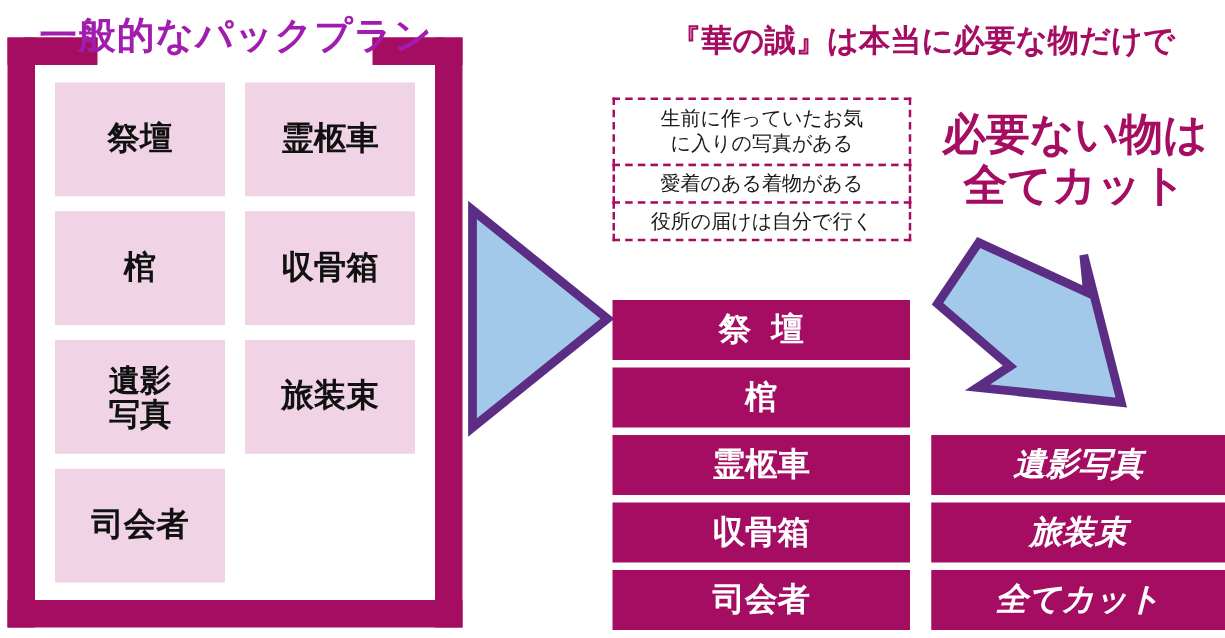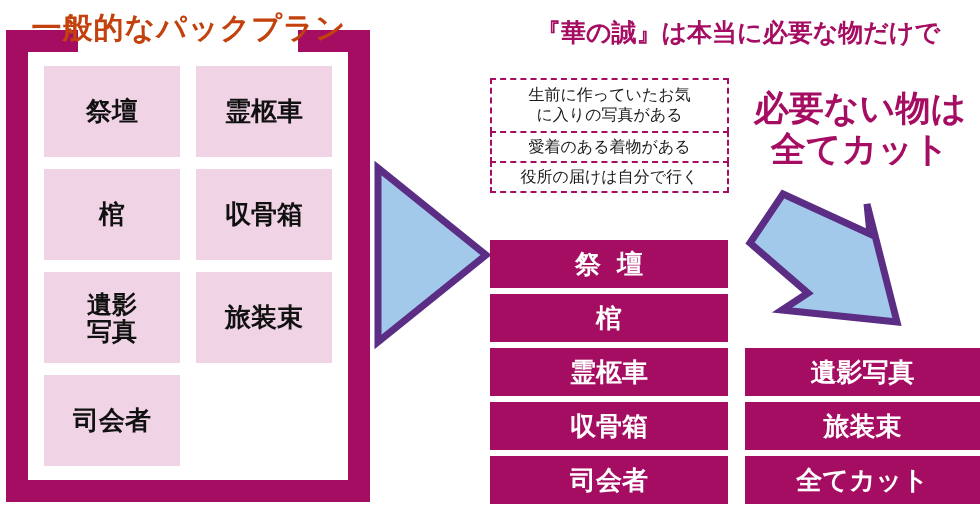--- a/index.html
+++ b/index.html
@@ -21,21 +21,21 @@
   #frame-right{left:342px;top:16px;width:22px;height:472px;}
   #frame-bottom{left:0;top:466px;width:364px;height:22px;}
   #frame-top-left{left:0;top:16px;width:72px;height:22px;}
   #frame-top-left-cap{left:14px;top:16px;width:58px;height:8px;}
   #frame-top-right{left:292px;top:16px;width:72px;height:22px;}
   #frame-top-right-cap{left:292px;top:16px;width:58px;height:8px;}
 
   #panel-title{
     position:absolute;left:18px;top:-6px;width:330px;
     text-align:center;
-    font-size:30px;font-weight:bold;color:#c2410c;
+    font-size:30px;font-weight:bold;color:#a21caf;
     letter-spacing:1px;
     font-family:"DejaVu Sans","Liberation Sans",sans-serif;
     white-space:nowrap;
   }
 
   #left-grid{
     position:absolute;left:22px;top:38px;width:320px;height:428px;
     display:grid;
     grid-template-columns:1fr 1fr;
     grid-template-rows:repeat(4,1fr);
@@ -96,21 +96,21 @@
     font-size:35px;
     line-height:1.16;
     font-family:"DejaVu Sans","Liberation Sans",sans-serif;
     white-space:nowrap;
   }
   #cut-callout .cc-line{display:block;}
 
   #curved-arrow{position:absolute;left:742px;top:182px;width:200px;height:166px;}
 
   #keep-list{position:absolute;left:490px;top:240px;width:238px;}
-  #cut-list{position:absolute;left:745px;top:348px;width:235px;}
+  #cut-list{position:absolute;left:745px;top:348px;width:235px;font-style:italic;}
   .bar{
     background:#a50d62;
     color:#ffffff;
     font-weight:bold;
     font-size:26px;
     text-align:center;
     font-family:"DejaVu Sans","Liberation Sans",sans-serif;
     height:48px;
     line-height:48px;
     margin-bottom:6px;

